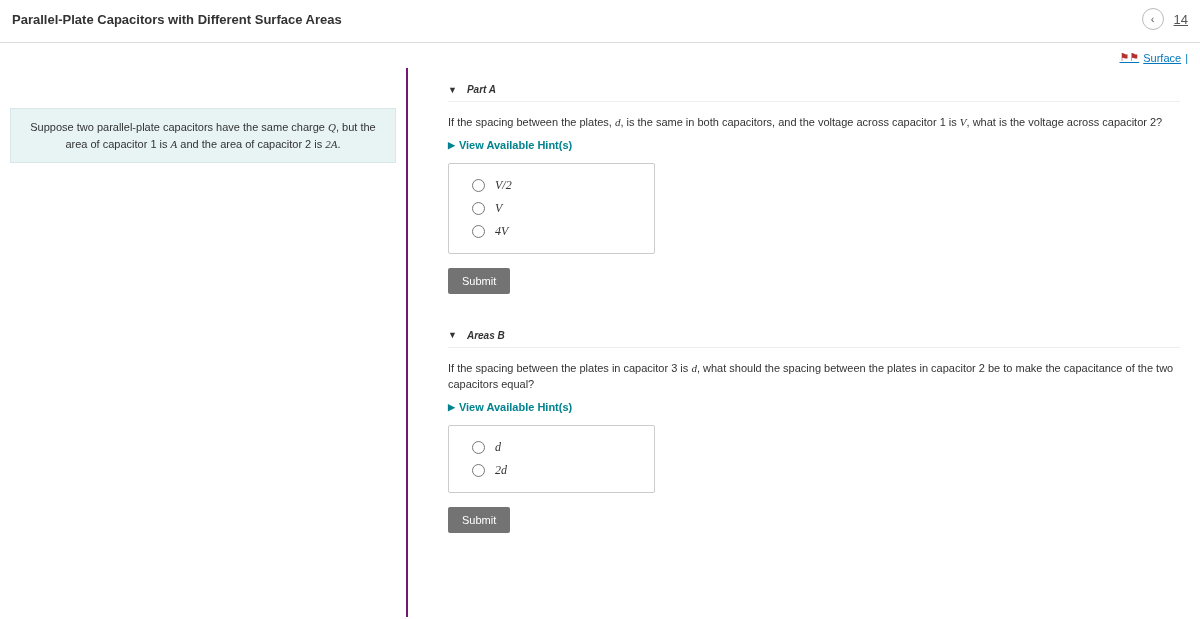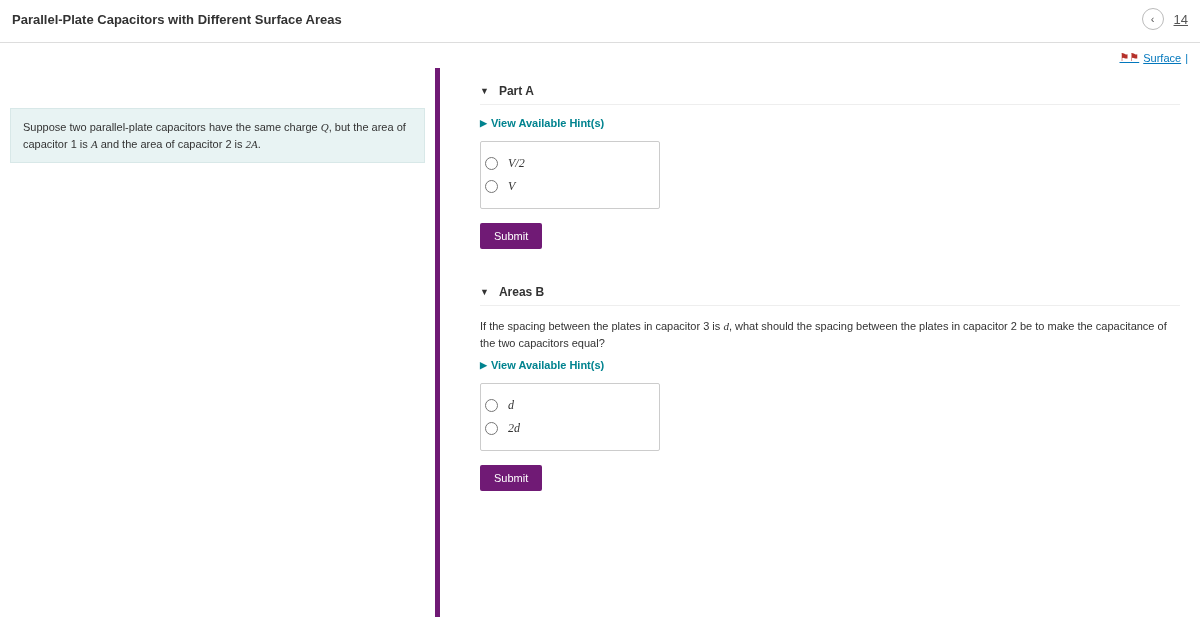--- a/index.html
+++ b/index.html
@@ -58,23 +58,24 @@
   }
   .flag-icon {
     color: #b5302a;
     font-size: 11px;
   }
   .layout {
     display: flex;
     height: calc(100% - 70px);
   }
   .left-col {
-    width: 440px;
-    border-right: 5px solid #701a75;
+    width: 408px;
+    border-right: 2px solid #701a75;
     padding: 40px 10px 10px 10px;
+    text-align: center;
   }
   .intro-box {
     background: #e8f3f3;
     border: 1px solid #d8e8e8;
     padding: 10px 12px;
     font-size: 11px;
     line-height: 1.5;
     color: #333;
   }
   .right-col {
@@ -93,21 +94,22 @@
     border-bottom: 1px solid #eee;
     margin-bottom: 12px;
   }
   .part-toggle {
     font-size: 9px;
     color: #333;
     cursor: pointer;
   }
   .part-label {
     font-weight: bold;
-    font-size: 12px;
+    font-size: 10px;
+    font-style: italic;
   }
   .question {
     font-size: 11px;
     color: #333;
     line-height: 1.5;
     margin-bottom: 8px;
   }
   .hints-link {
     color: #00838f;
     font-size: 11px;
@@ -115,38 +117,38 @@
     display: flex;
     align-items: center;
     gap: 4px;
     cursor: pointer;
     margin-bottom: 12px;
   }
   .hints-arrow { font-size: 9px; }
   .options-box {
     border: 1px solid #ccc;
     border-radius: 2px;
-    width: 180px;
-    padding: 10px 4px;
+    width: 207px;
+    padding: 10px 23px;
     margin-bottom: 14px;
   }
   .option {
     display: flex;
     align-items: center;
     gap: 10px;
     padding: 4px 0;
     font-size: 12px;
     font-family: 'Times New Roman', serif;
     font-style: italic;
   }
   .option input[type="radio"] {
     cursor: pointer;
   }
   .submit-btn {
-    background: #701a75;
+    background: #737373;
     color: #fff;
     border: none;
     padding: 7px 14px;
     font-size: 11px;
     border-radius: 2px;
     cursor: pointer;
   }
   .mathvar {
     font-family: 'Times New Roman', serif;
     font-style: italic;
@@ -179,32 +181,39 @@
     </div>
   </div>
 
   <div class="right-col">
 
     <div class="part">
       <div class="part-header">
         <span class="part-toggle">▼</span>
         <span class="part-label">Part A</span>
       </div>
+      <div class="question">
+        <span>If the spacing between the plates, </span><span class="mathvar">d</span><span>, is the same in both capacitors, and the voltage across capacitor 1 is </span><span class="mathvar">V</span><span>, what is the voltage across capacitor 2?</span>
+      </div>
       <div class="hints-link">
         <span class="hints-arrow">▶</span>
         <span>View Available Hint(s)</span>
       </div>
       <div class="options-box">
         <label class="option">
           <input type="radio" name="partA" style="">
           <span>V/2</span>
         </label>
         <label class="option">
           <input type="radio" name="partA" style="">
           <span>V</span>
+        </label>
+        <label class="option">
+          <input type="radio" name="partA" style="">
+          <span>4V</span>
         </label>
       </div>
       <button class="submit-btn">Submit</button>
     </div>
 
     <div class="part">
       <div class="part-header">
         <span class="part-toggle">▼</span>
         <span class="part-label">Areas B</span>
       </div>

